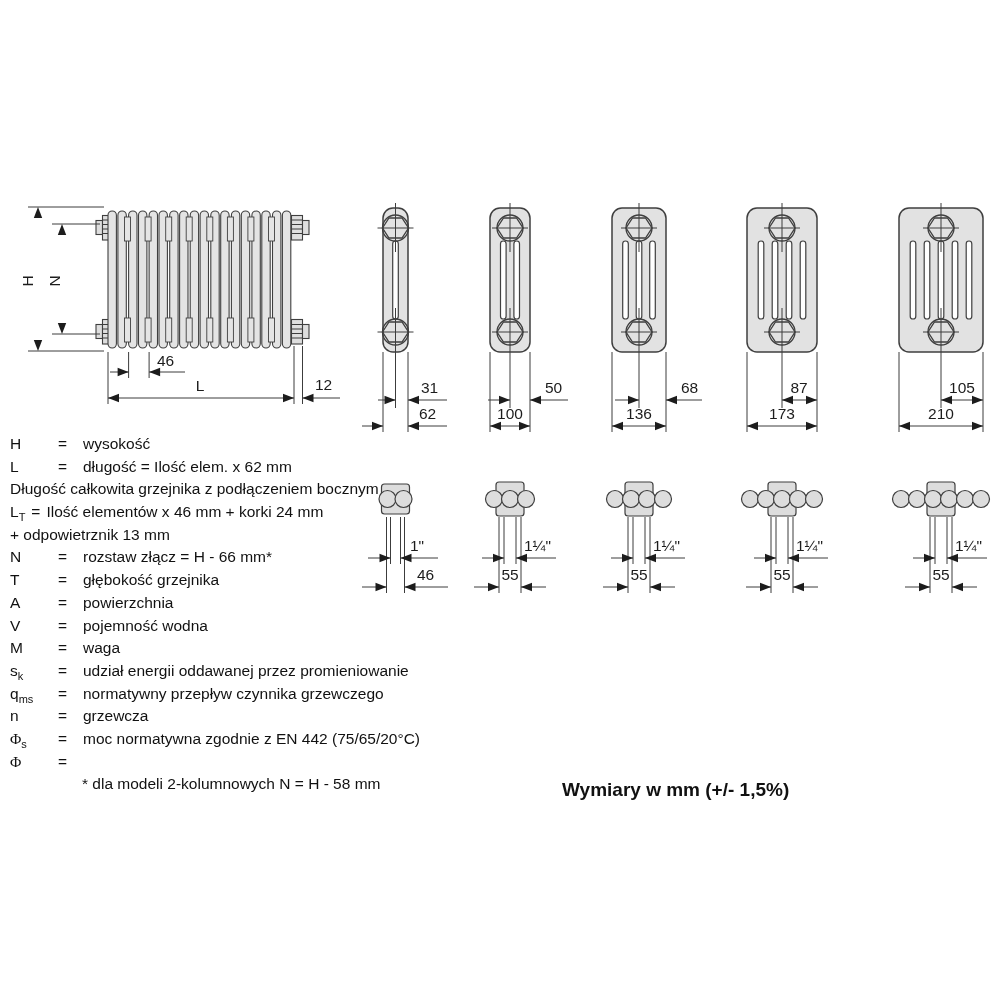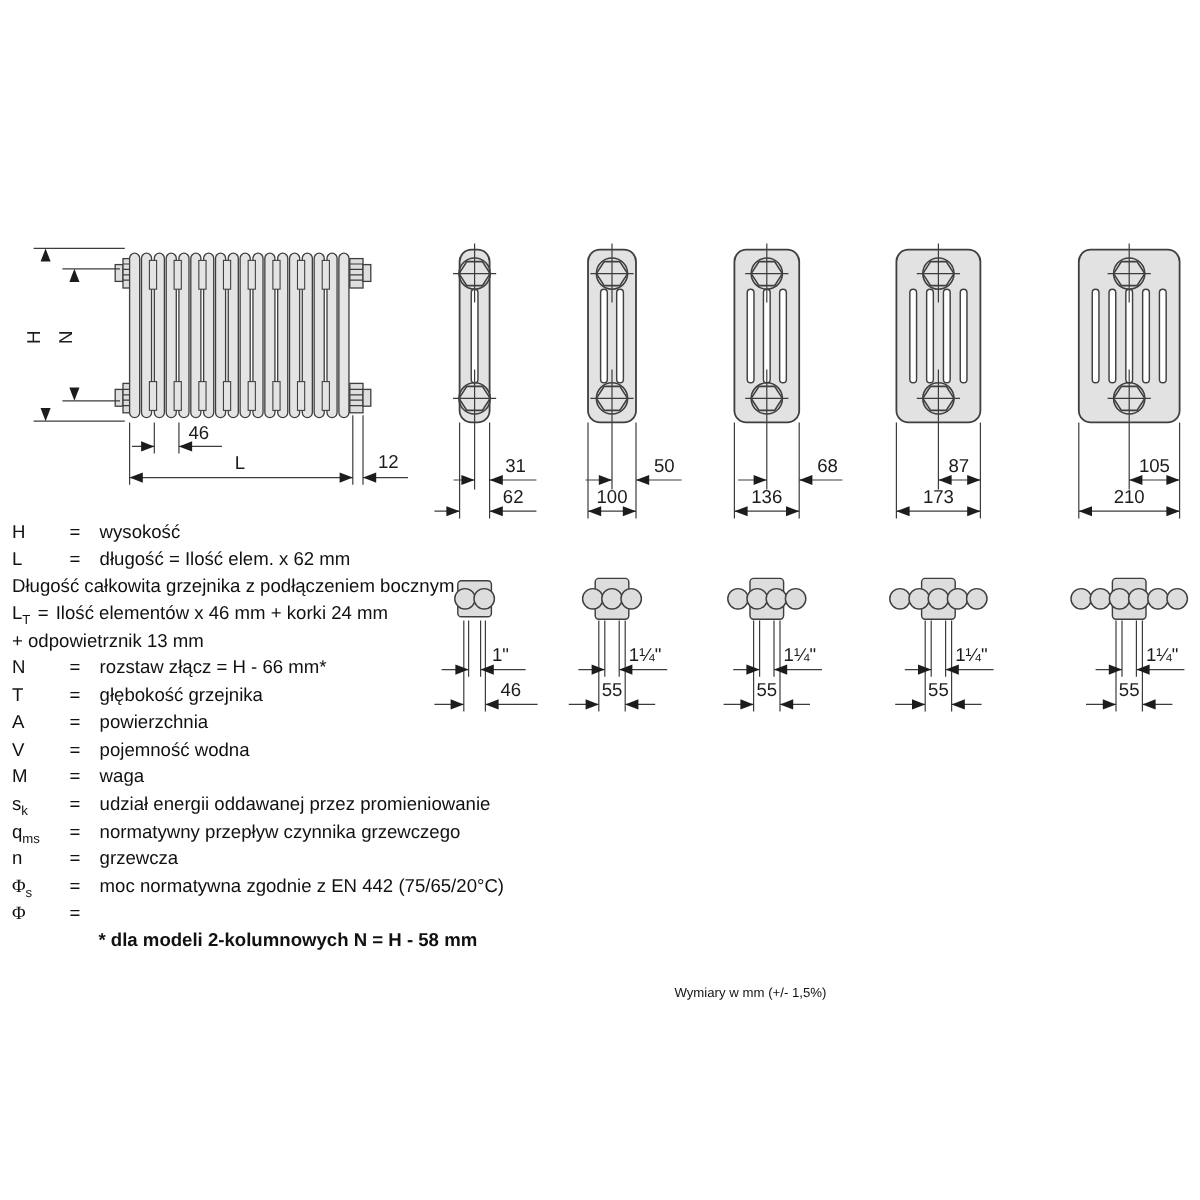--- a/index.html
+++ b/index.html
@@ -14,24 +14,24 @@
   .slot{fill:#ffffff;stroke:#3f3f3f;stroke-width:1.2;}
   .fit{fill:none;stroke:#3f3f3f;stroke-width:1.3;}
   .bush{fill:#dedede;stroke:#3f3f3f;stroke-width:1.1;}
   .blk{fill:#ddd;stroke:#3f3f3f;stroke-width:1.2;}
   .legend{position:absolute;left:10px;top:435px;width:560px;font-size:15.5px;}
   .lrow{display:flex;align-items:baseline;height:22.7px;white-space:nowrap;}
   .lrow .c1{width:48px;flex:none;}
   .lrow .c2{width:25px;flex:none;}
   .lrow.full .c1,.lrow.full .c2{width:auto;flex:none;}
   .lrow.full .c2:not(:empty){margin:0 6px;}
-  .lrow.indent{padding-left:72px;font-weight:bold;}
+  .lrow.indent{padding-left:72px;}
   .lrow sub{font-size:11px;}
   .lrow:nth-child(14) .c1 span, .lrow:nth-child(15) .c1 span{font-family:"Liberation Serif",serif;}
-  .note{position:absolute;left:562px;top:822px;font-size:11px;}
+  .note{position:absolute;left:562px;top:779px;font-size:19px;font-weight:bold;}
 </style>
 </head>
 <body>
 
 <div class="canvas">
 
 <svg width="1000" height="1000" viewBox="0 0 1000 1000">
   <defs>
     <path id="ah" d="M0,0 L-11,-4.2 L-11,4.2 Z" fill="#1c1c1c"></path>
   </defs>

